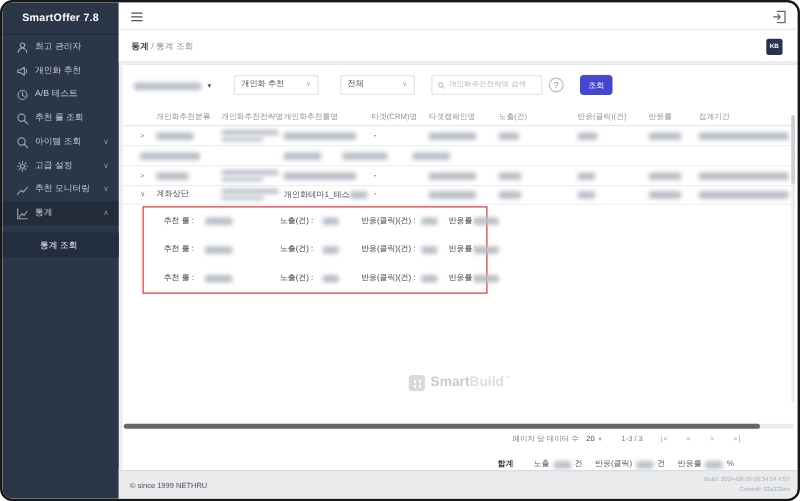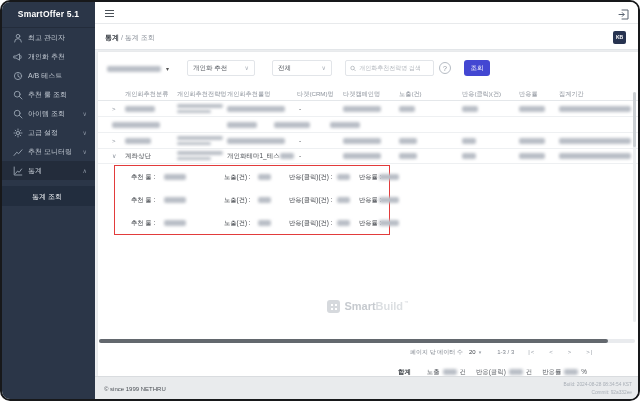--- a/index.html
+++ b/index.html
@@ -116,21 +116,21 @@
   .footer{ position:absolute; left:0; right:0; top:374px; bottom:0; background:#e9ebed; border-top:1px solid #d9dcdf; }
   .copyright{ position:absolute; left:9px; top:9px; font-size:6px; color:#4a4f55; }
   .buildinfo{ position:absolute; right:6px; top:4px; text-align:right; font-size:4.8px; color:#a8aeb6; line-height:1.6; }
 </style>
 </head>
 <body>
 
 <div class="frame">
 
   <div class="sidebar">
-    <div class="logo">SmartOffer 5.1</div>
+    <div class="logo">SmartOffer 7.8</div>
     <div class="nav">
 
       <div class="nav-item">
         <span class="ic">
             <svg viewBox="0 0 10 10">
               <circle cx="5" cy="3.2" r="1.8"></circle>
               <path d="M1.6 9a3.4 3.4 0 0 1 6.8 0"></path>
             </svg>
           </span>
         <span>최고 관리자</span>

